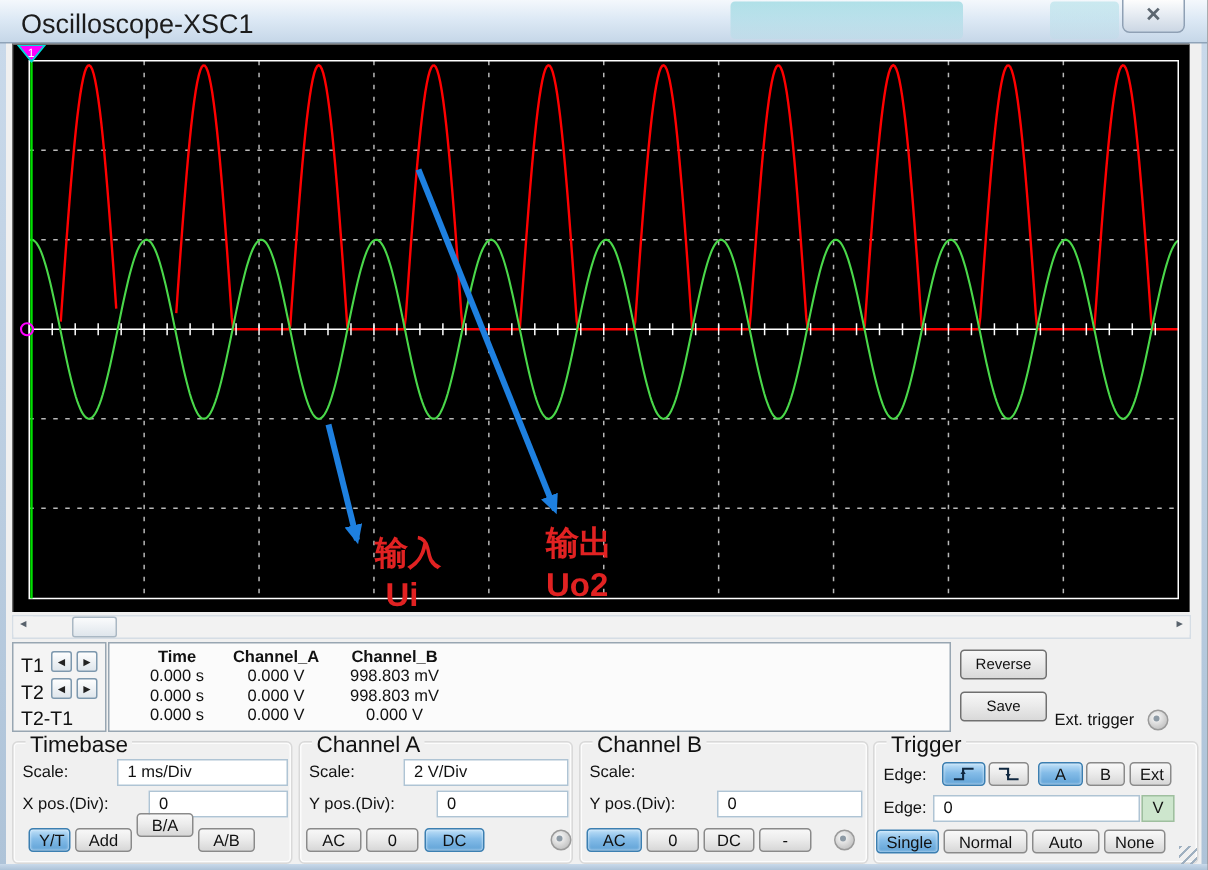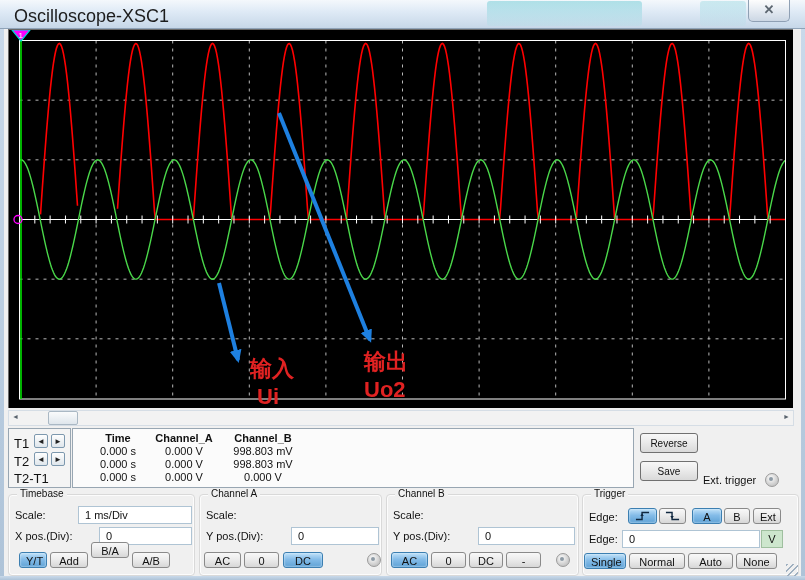--- a/index.html
+++ b/index.html
@@ -47,21 +47,21 @@
     background:linear-gradient(#f7f7f7,#ebebeb 45%,#d9d9d9);text-align:center;}
   #reverse-btn{left:640px;top:433px;width:58px;height:20px;line-height:18px;}
   #save-btn{left:640px;top:461px;width:58px;height:20px;line-height:18px;}
   .ext-trig-label{position:absolute;left:703px;top:474px;font-size:11px;color:#111;}
   .term-circle{position:absolute;width:12px;height:12px;border-radius:50%;
     border:1px solid #9a9a9a;background:radial-gradient(circle at 40% 35%,#fdfdfd,#cfcfcf 60%,#b5b5b5);}
   .term-circle:after{content:"";position:absolute;left:3px;top:3px;width:4px;height:4px;border-radius:50%;background:#8d9aa5;}
   
   .group{position:absolute;top:494px;height:80px;border:1px solid #d9d9d9;border-radius:4px;
     box-shadow:inset 0 0 0 1px #fcfcfc;}
-  .group-title{position:absolute;top:-7px;left:8px;background:#f0f0f0;padding:0 3px;font-size:10px;color:#111;}
+  .group-title{position:absolute;top:-7px;left:8px;background:#f0f0f0;padding:0 3px;font-size:15px;color:#111;}
   #grp-timebase{left:8px;width:185px;}
   #grp-cha{left:199px;width:181px;}
   #grp-chb{left:386px;width:191px;}
   #grp-trigger{left:582px;width:215px;}
   .fld-label{position:absolute;font-size:11px;color:#111;}
   .fld-input{position:absolute;height:16px;background:#fff;border:1px solid #afc4d4;
     font-size:11px;color:#111;line-height:16px;padding-left:6px;box-sizing:content-box;}
   .tg{position:absolute;height:16px;border:1px solid #8a8a8a;border-radius:3px;font-size:11px;color:#111;
     background:linear-gradient(#f8f8f8,#ececec 45%,#d7d7d7);text-align:center;line-height:15px;}
   .tg.on{background:linear-gradient(#bfe0f8,#84bce8 45%,#60a2d6);border-color:#3c7fb1;
@@ -227,20 +227,21 @@
     <div class="fld-input" style="left:90px;top:32px;width:85px;">0</div>
     <button class="tg on" style="left:10px;top:57px;width:28px;">Y/T</button>
     <button class="tg" style="left:41px;top:57px;width:38px;">Add</button>
     <button class="tg" style="left:82px;top:47px;width:38px;">B/A</button>
     <button class="tg" style="left:123px;top:57px;width:38px;">A/B</button>
   </div>
 
   <div class="group" id="grp-cha">
     <span class="group-title">Channel A</span>
     <span class="fld-label" style="left:6px;top:14px;">Scale:</span>
+    <div class="fld-input" style="left:69px;top:11px;width:102px;">2 V/Div</div>
     <span class="fld-label" style="left:6px;top:35px;">Y pos.(Div):</span>
     <div class="fld-input" style="left:91px;top:32px;width:80px;">0</div>
     <button class="tg" style="left:4px;top:57px;width:37px;">AC</button>
     <button class="tg" style="left:44px;top:57px;width:35px;">0</button>
     <button class="tg on" style="left:83px;top:57px;width:40px;">DC</button>
     <span class="term-circle" style="left:167px;top:58px;"></span>
   </div>
 
   <div class="group" id="grp-chb">
     <span class="group-title">Channel B</span>

